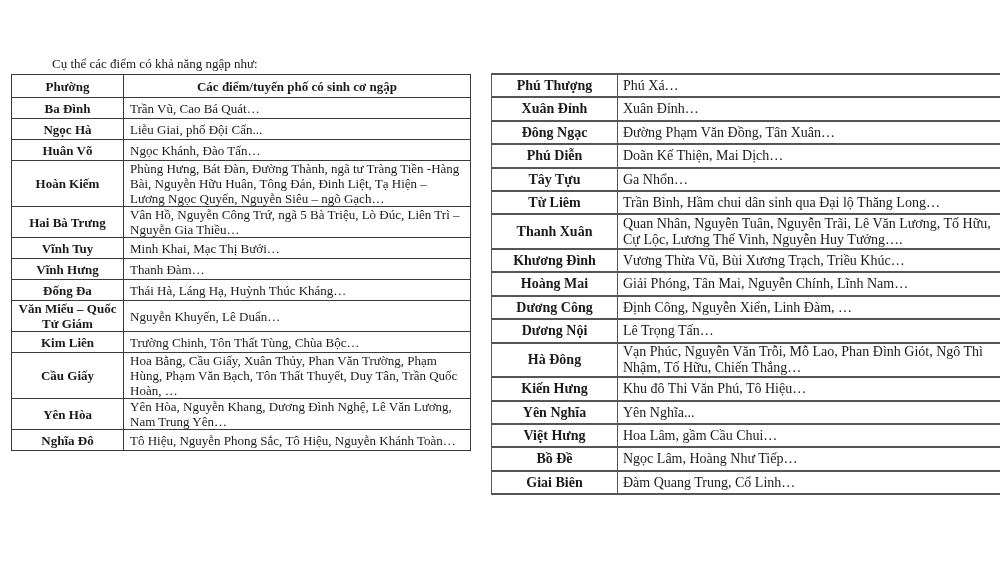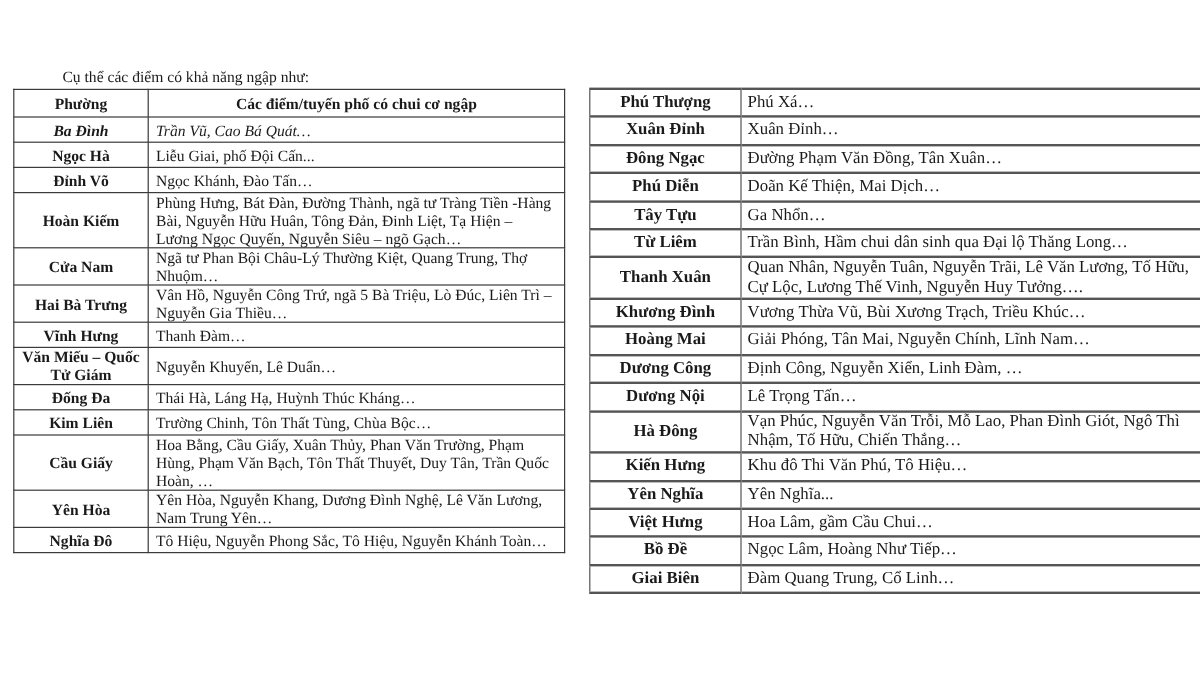--- a/index.html
+++ b/index.html
@@ -25,59 +25,59 @@
 <div class="intro">Cụ thể các điểm có khả năng ngập như:</div>
 
 <table id="left-table">
   <colgroup>
       <col class="c1">
       <col class="c2">
     </colgroup>
   <thead>
     <tr style="height:23px">
       <th>Phường</th>
-      <th>Các điểm/tuyến phố có chui cơ ngập</th>
+      <th>Các điểm/tuyến phố có sinh cơ ngập</th>
     </tr>
   </thead>
   <tbody id="left-body">
-      <tr style="height: 21px; font-style: italic;">
+      <tr style="height: 21px;">
         <td class="ward">Ba Đình</td>
         <td class="streets">Trần Vũ, Cao Bá Quát…</td>
       </tr>
       <tr style="height: 21px;">
         <td class="ward">Ngọc Hà</td>
         <td class="streets">Liễu Giai, phố Đội Cấn...</td>
       </tr>
       <tr style="height: 21px;">
-        <td class="ward">Đỉnh Võ</td>
+        <td class="ward">Huân Võ</td>
         <td class="streets">Ngọc Khánh, Đào Tấn…</td>
       </tr>
       <tr style="height: 45px;">
         <td class="ward">Hoàn Kiếm</td>
         <td class="streets">Phùng Hưng, Bát Đàn, Đường Thành, ngã tư Tràng Tiền -Hàng Bài, Nguyễn Hữu Huân, Tông Đản, Đinh Liệt, Tạ Hiện – Lương Ngọc Quyến, Nguyễn Siêu – ngõ Gạch…</td>
       </tr>
-      <tr style="height: 31px;">
-        <td class="ward">Cửa Nam</td>
-        <td class="streets">Ngã tư Phan Bội Châu-Lý Thường Kiệt, Quang Trung, Thợ Nhuộm…</td>
-      </tr>
       <tr style="height: 30px;">
         <td class="ward">Hai Bà Trưng</td>
         <td class="streets">Vân Hồ, Nguyễn Công Trứ, ngã 5 Bà Triệu, Lò Đúc, Liên Trì – Nguyễn Gia Thiều…</td>
       </tr>
       <tr style="height: 21px;">
+        <td class="ward">Vĩnh Tuy</td>
+        <td class="streets">Minh Khai, Mạc Thị Bưởi…</td>
+      </tr>
+      <tr style="height: 21px;">
         <td class="ward">Vĩnh Hưng</td>
         <td class="streets">Thanh Đàm…</td>
+      </tr>
+      <tr style="height: 21px;">
+        <td class="ward">Đống Đa</td>
+        <td class="streets">Thái Hà, Láng Hạ, Huỳnh Thúc Kháng…</td>
       </tr>
       <tr style="height: 28px;">
         <td class="ward">Văn Miếu – Quốc Tử Giám</td>
         <td class="streets">Nguyễn Khuyến, Lê Duẩn…</td>
-      </tr>
-      <tr style="height: 21px;">
-        <td class="ward">Đống Đa</td>
-        <td class="streets">Thái Hà, Láng Hạ, Huỳnh Thúc Kháng…</td>
       </tr>
       <tr style="height: 21px;">
         <td class="ward">Kim Liên</td>
         <td class="streets">Trường Chinh, Tôn Thất Tùng, Chùa Bộc…</td>
       </tr>
       <tr style="height: 44px;">
         <td class="ward">Cầu Giấy</td>
         <td class="streets">Hoa Bằng, Cầu Giấy, Xuân Thủy, Phan Văn Trường, Phạm Hùng, Phạm Văn Bạch, Tôn Thất Thuyết, Duy Tân, Trần Quốc Hoàn, …</td>
       </tr>
       <tr style="height: 31px;">

